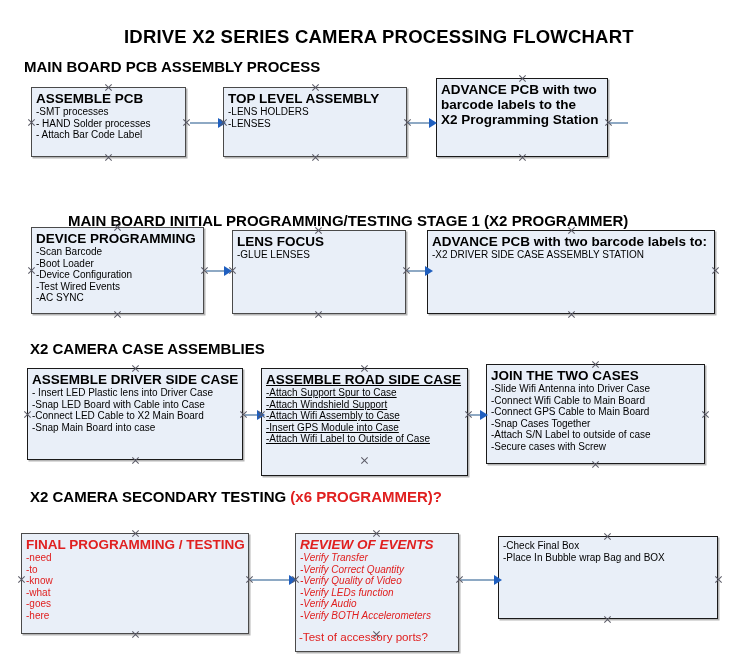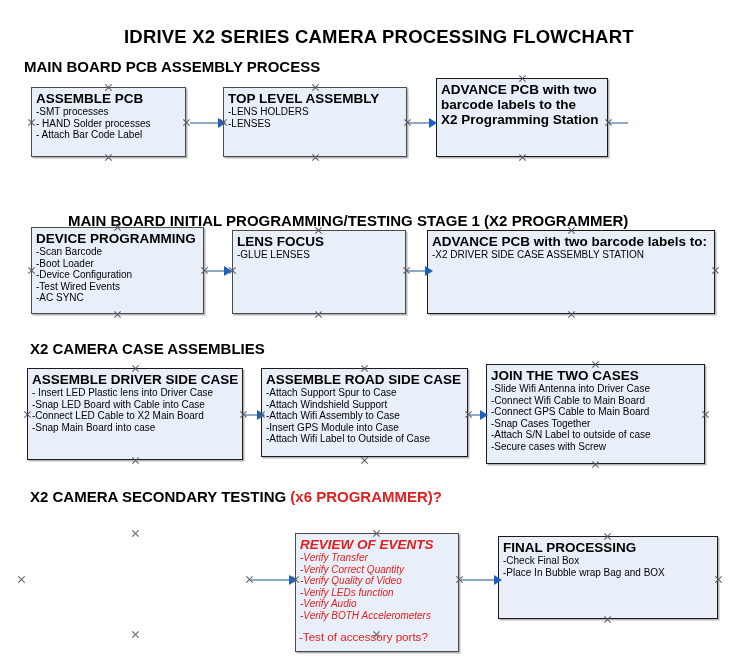--- a/index.html
+++ b/index.html
@@ -232,21 +232,21 @@
     </div>
   </div>
   <div class="handle" style="left:131px; top:364px;"></div>
   <div class="handle" style="left:131px; top:456px;"></div>
   <div class="handle" style="left:23px;  top:410px;"></div>
   <div class="handle" style="left:239px; top:410px;"></div>
 
   <div class="conn" style="left:245px; top:414px; width:16px;"></div>
   <div class="arrowhead" style="left:257px; top:410px;"></div>
 
-  <div class="pbox dark" style="left:261px; top:368px; width:207px; height:89px;">
+  <div class="pbox dark" style="left:261px; top:368px; width:207px; height:108px;text-decoration:underline;">
     <div class="binner">
       <div class="btitle">ASSEMBLE ROAD SIDE CASE</div>
       <div class="bline">-Attach Support Spur to Case</div>
       <div class="bline">-Attach Windshield Support</div>
       <div class="bline">-Attach Wifi Assembly to Case</div>
       <div class="bline">-Insert GPS Module into Case</div>
       <div class="bline">-Attach Wifi Label to Outside of Case</div>
     </div>
   </div>
   <div class="handle" style="left:360px; top:364px;"></div>
@@ -269,20 +269,31 @@
     </div>
   </div>
   <div class="handle" style="left:591px; top:360px;"></div>
   <div class="handle" style="left:591px; top:460px;"></div>
   <div class="handle" style="left:701px; top:410px;"></div>
 
   <div class="section-title" style="left:30px; top:488px;">
     <span>X2 CAMERA SECONDARY TESTING </span><span class="accent">(x6 PROGRAMMER)?</span>
   </div>
 
+  <div class="pbox red" style="left:21px; top:533px; width:228px; height:101px;">
+    <div class="binner">
+      <div class="btitle">FINAL PROGRAMMING / TESTING</div>
+      <div class="bline">-need</div>
+      <div class="bline">-to</div>
+      <div class="bline">-know</div>
+      <div class="bline">-what</div>
+      <div class="bline">-goes</div>
+      <div class="bline">-here</div>
+    </div>
+  </div>
   <div class="handle" style="left:131px; top:529px;"></div>
   <div class="handle" style="left:131px; top:630px;"></div>
   <div class="handle" style="left:17px;  top:575px;"></div>
   <div class="handle" style="left:245px; top:575px;"></div>
 
   <div class="conn" style="left:251px; top:579px; width:42px;"></div>
   <div class="arrowhead" style="left:289px; top:575px;"></div>
 
   <div class="pbox red" style="left:295px; top:533px; width:164px; height:119px;font-style:italic;">
     <div class="binner">
@@ -299,21 +310,20 @@
   <div class="handle" style="left:372px; top:529px;"></div>
   <div class="handle" style="left:372px; top:630px;"></div>
   <div class="handle" style="left:291px; top:575px;"></div>
   <div class="handle" style="left:455px; top:575px;"></div>
 
   <div class="conn" style="left:461px; top:579px; width:38px;"></div>
   <div class="arrowhead" style="left:494px; top:575px;"></div>
 
   <div class="pbox dark" style="left:498px; top:536px; width:220px; height:83px;">
     <div class="binner">
-      <div class="btitle">FINAL PROCESSING</div>
       <div class="bline"> -Check Final Box</div>
       <div class="bline">-Place In Bubble wrap Bag and BOX</div>
     </div>
   </div>
   <div class="handle" style="left:603px; top:532px;"></div>
   <div class="handle" style="left:603px; top:615px;"></div>
   <div class="handle" style="left:714px; top:575px;"></div>
 
 </div>
 

